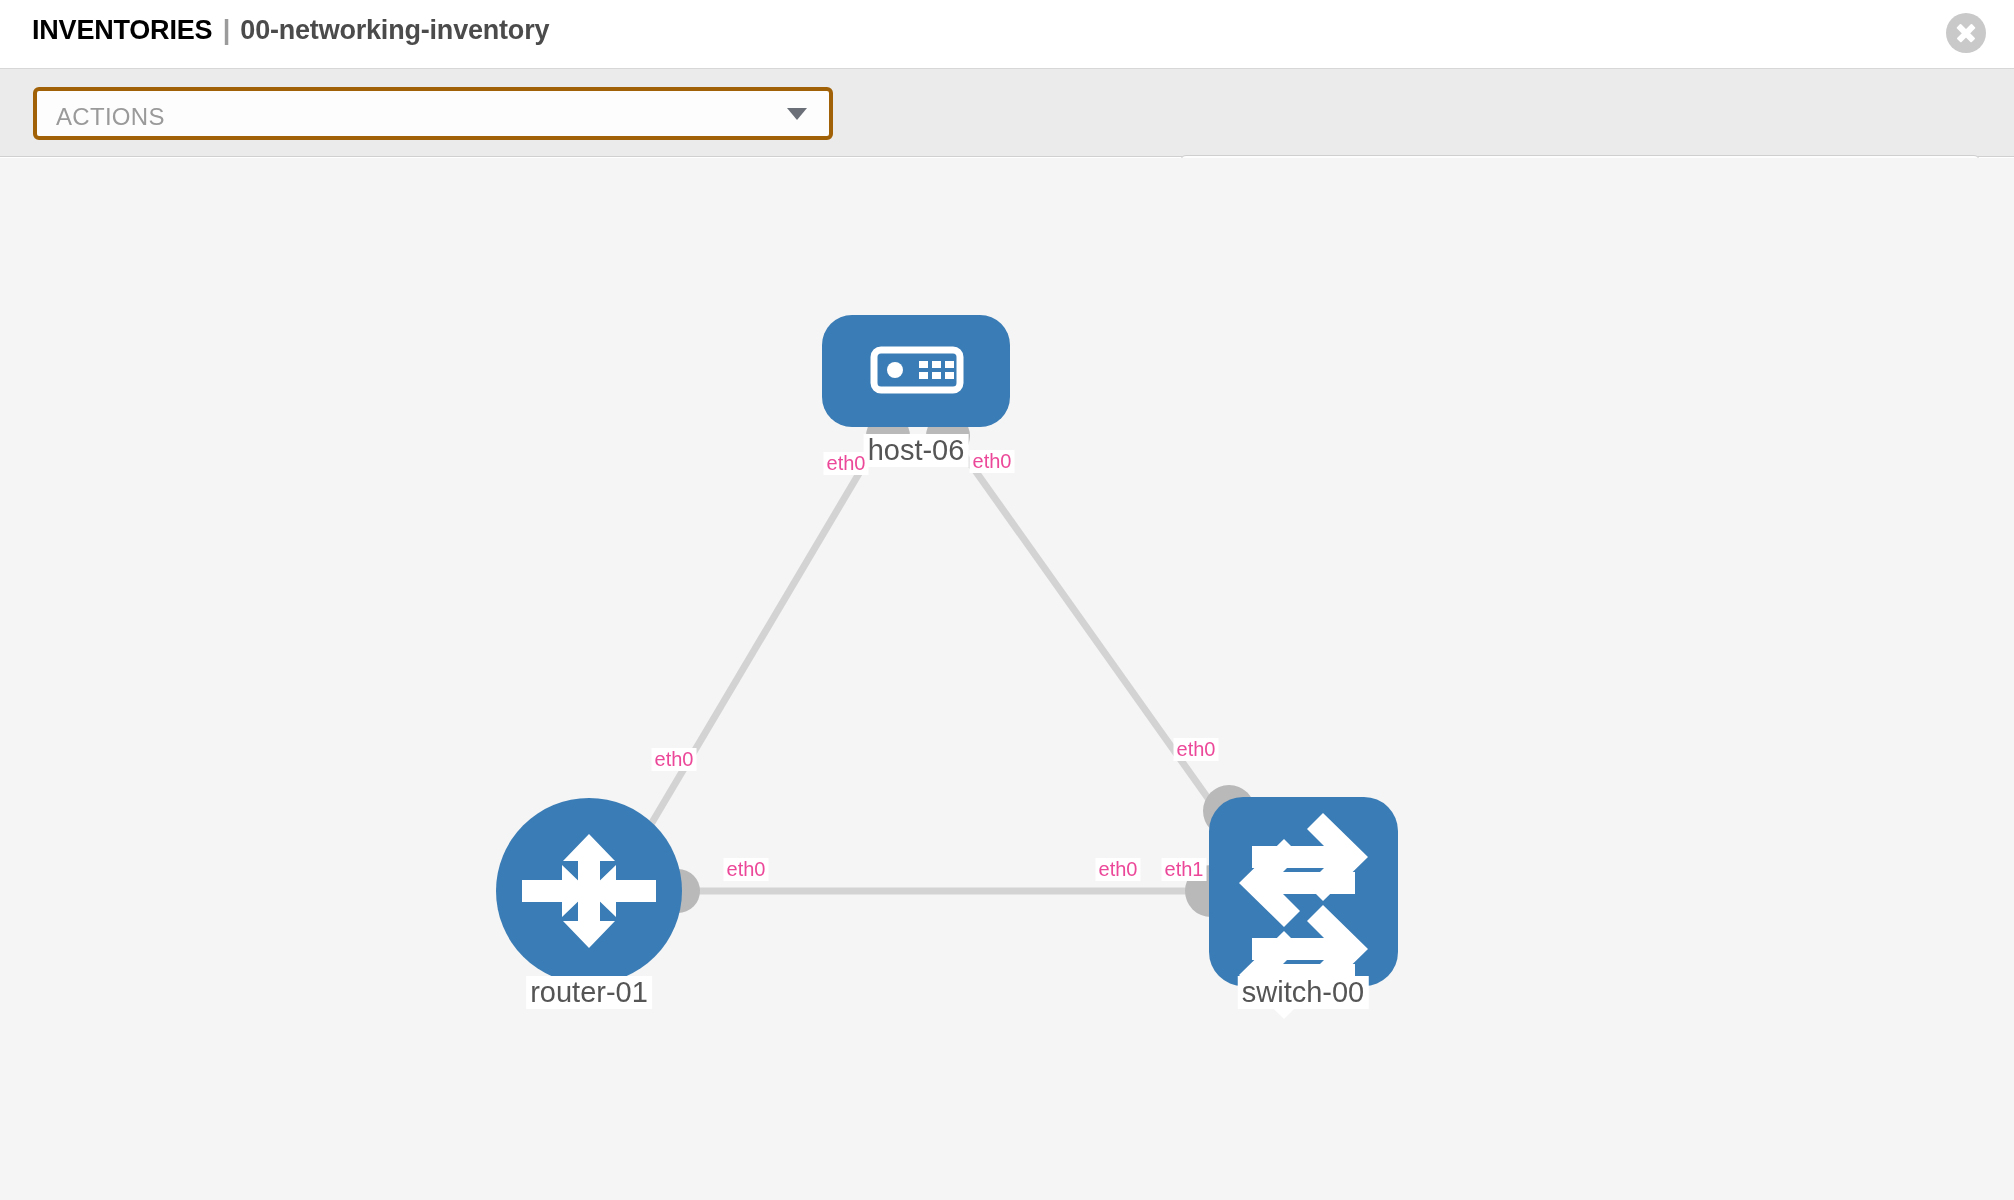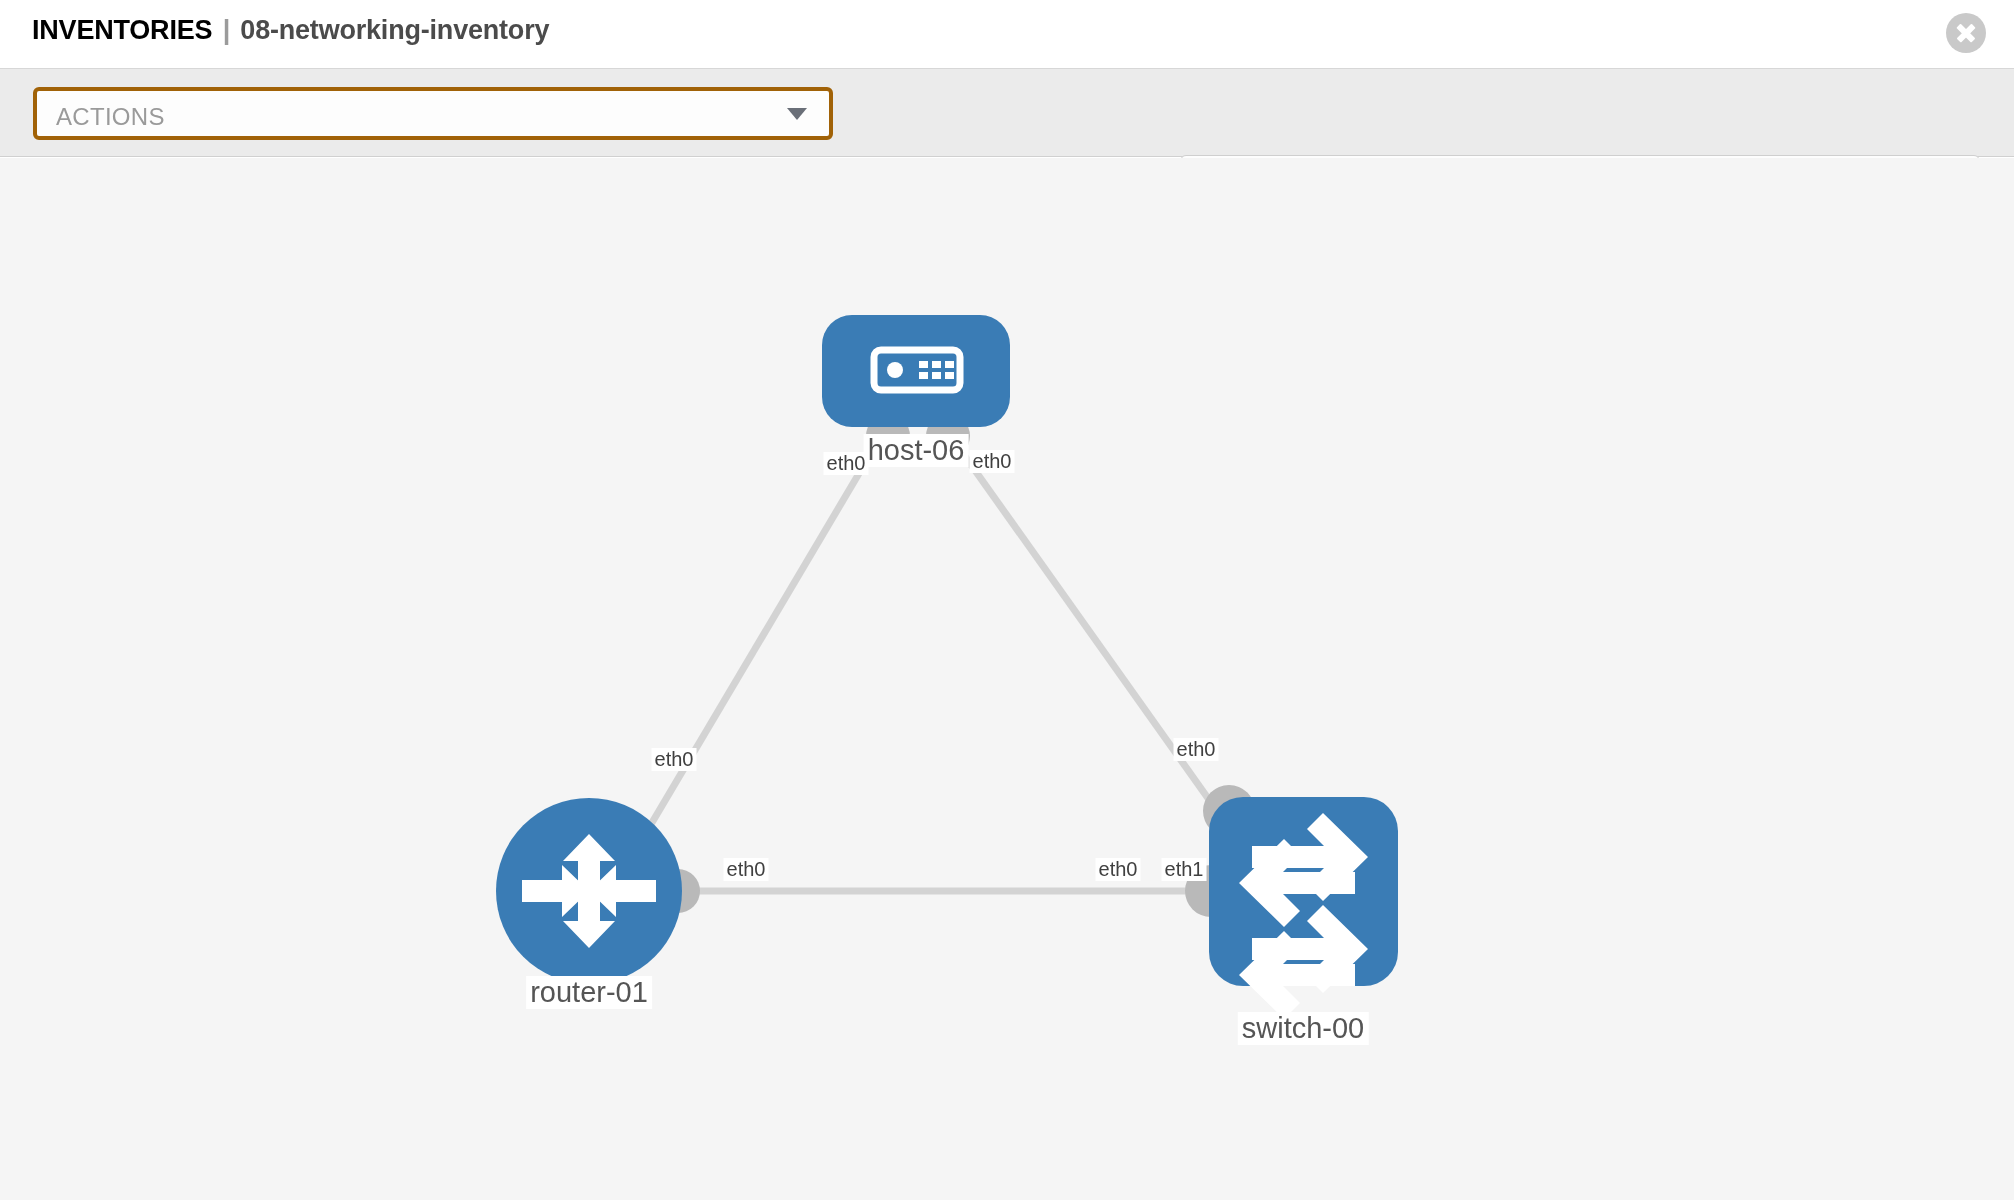--- a/index.html
+++ b/index.html
@@ -141,37 +141,37 @@
     font-size: 29px;
     color: #555555;
     background: #ffffff;
     padding: 0 4px;
     white-space: nowrap;
     transform: translateX(-50%);
   }
   .iface-label {
     position: absolute;
     font-size: 20px;
-    color: #404040;
+    color: #ec4899;
     background: #ffffff;
     padding: 0 3px;
     white-space: nowrap;
     transform: translateX(-50%);
   }
 </style>
 </head>
 <body>
 
 <div id="app">
 
   <div class="header">
     <div class="breadcrumb">
       <span class="crumb-root">INVENTORIES</span>
       <span class="crumb-sep">|</span>
-      <span class="crumb-current">08-networking-inventory</span>
+      <span class="crumb-current">00-networking-inventory</span>
     </div>
     <div class="close-btn"></div>
   </div>
 
   <div class="toolbar">
 
     <div class="actions-select">
       <span class="sel-label">ACTIONS</span>
       <span class="caret"></span>
     </div>
@@ -258,21 +258,21 @@
 
           <path d="M1252 780 h72 l-17 -17 16 -16 45 44 -45 44 -16 -16 17 -17 h-72 z"></path>
 
           <path d="M1355 828 h-72 l17 17 -16 16 -45 -44 45 -44 16 16 -17 17 h72 z"></path>
         </g>
       </g>
     </svg>
 
     <div class="node-label" style="left:916px; top:276px;">host-06</div>
     <div class="node-label" style="left:589px; top:818px;">router-01</div>
-    <div class="node-label" style="left:1303px; top:818px;margin-top:36px;">switch-00</div>
+    <div class="node-label" style="left:1303px; top:818px;">switch-00</div>
 
     <div class="iface-label" style="left:846px; top:294px;">eth0</div>
     <div class="iface-label" style="left:992px; top:292px;">eth0</div>
     <div class="iface-label" style="left:674px; top:590px;">eth0</div>
     <div class="iface-label" style="left:1196px; top:580px;">eth0</div>
     <div class="iface-label" style="left:746px; top:700px;">eth0</div>
     <div class="iface-label" style="left:1118px; top:700px;">eth0</div>
     <div class="iface-label" style="left:1184px; top:700px;">eth1</div>
 
   </div>

